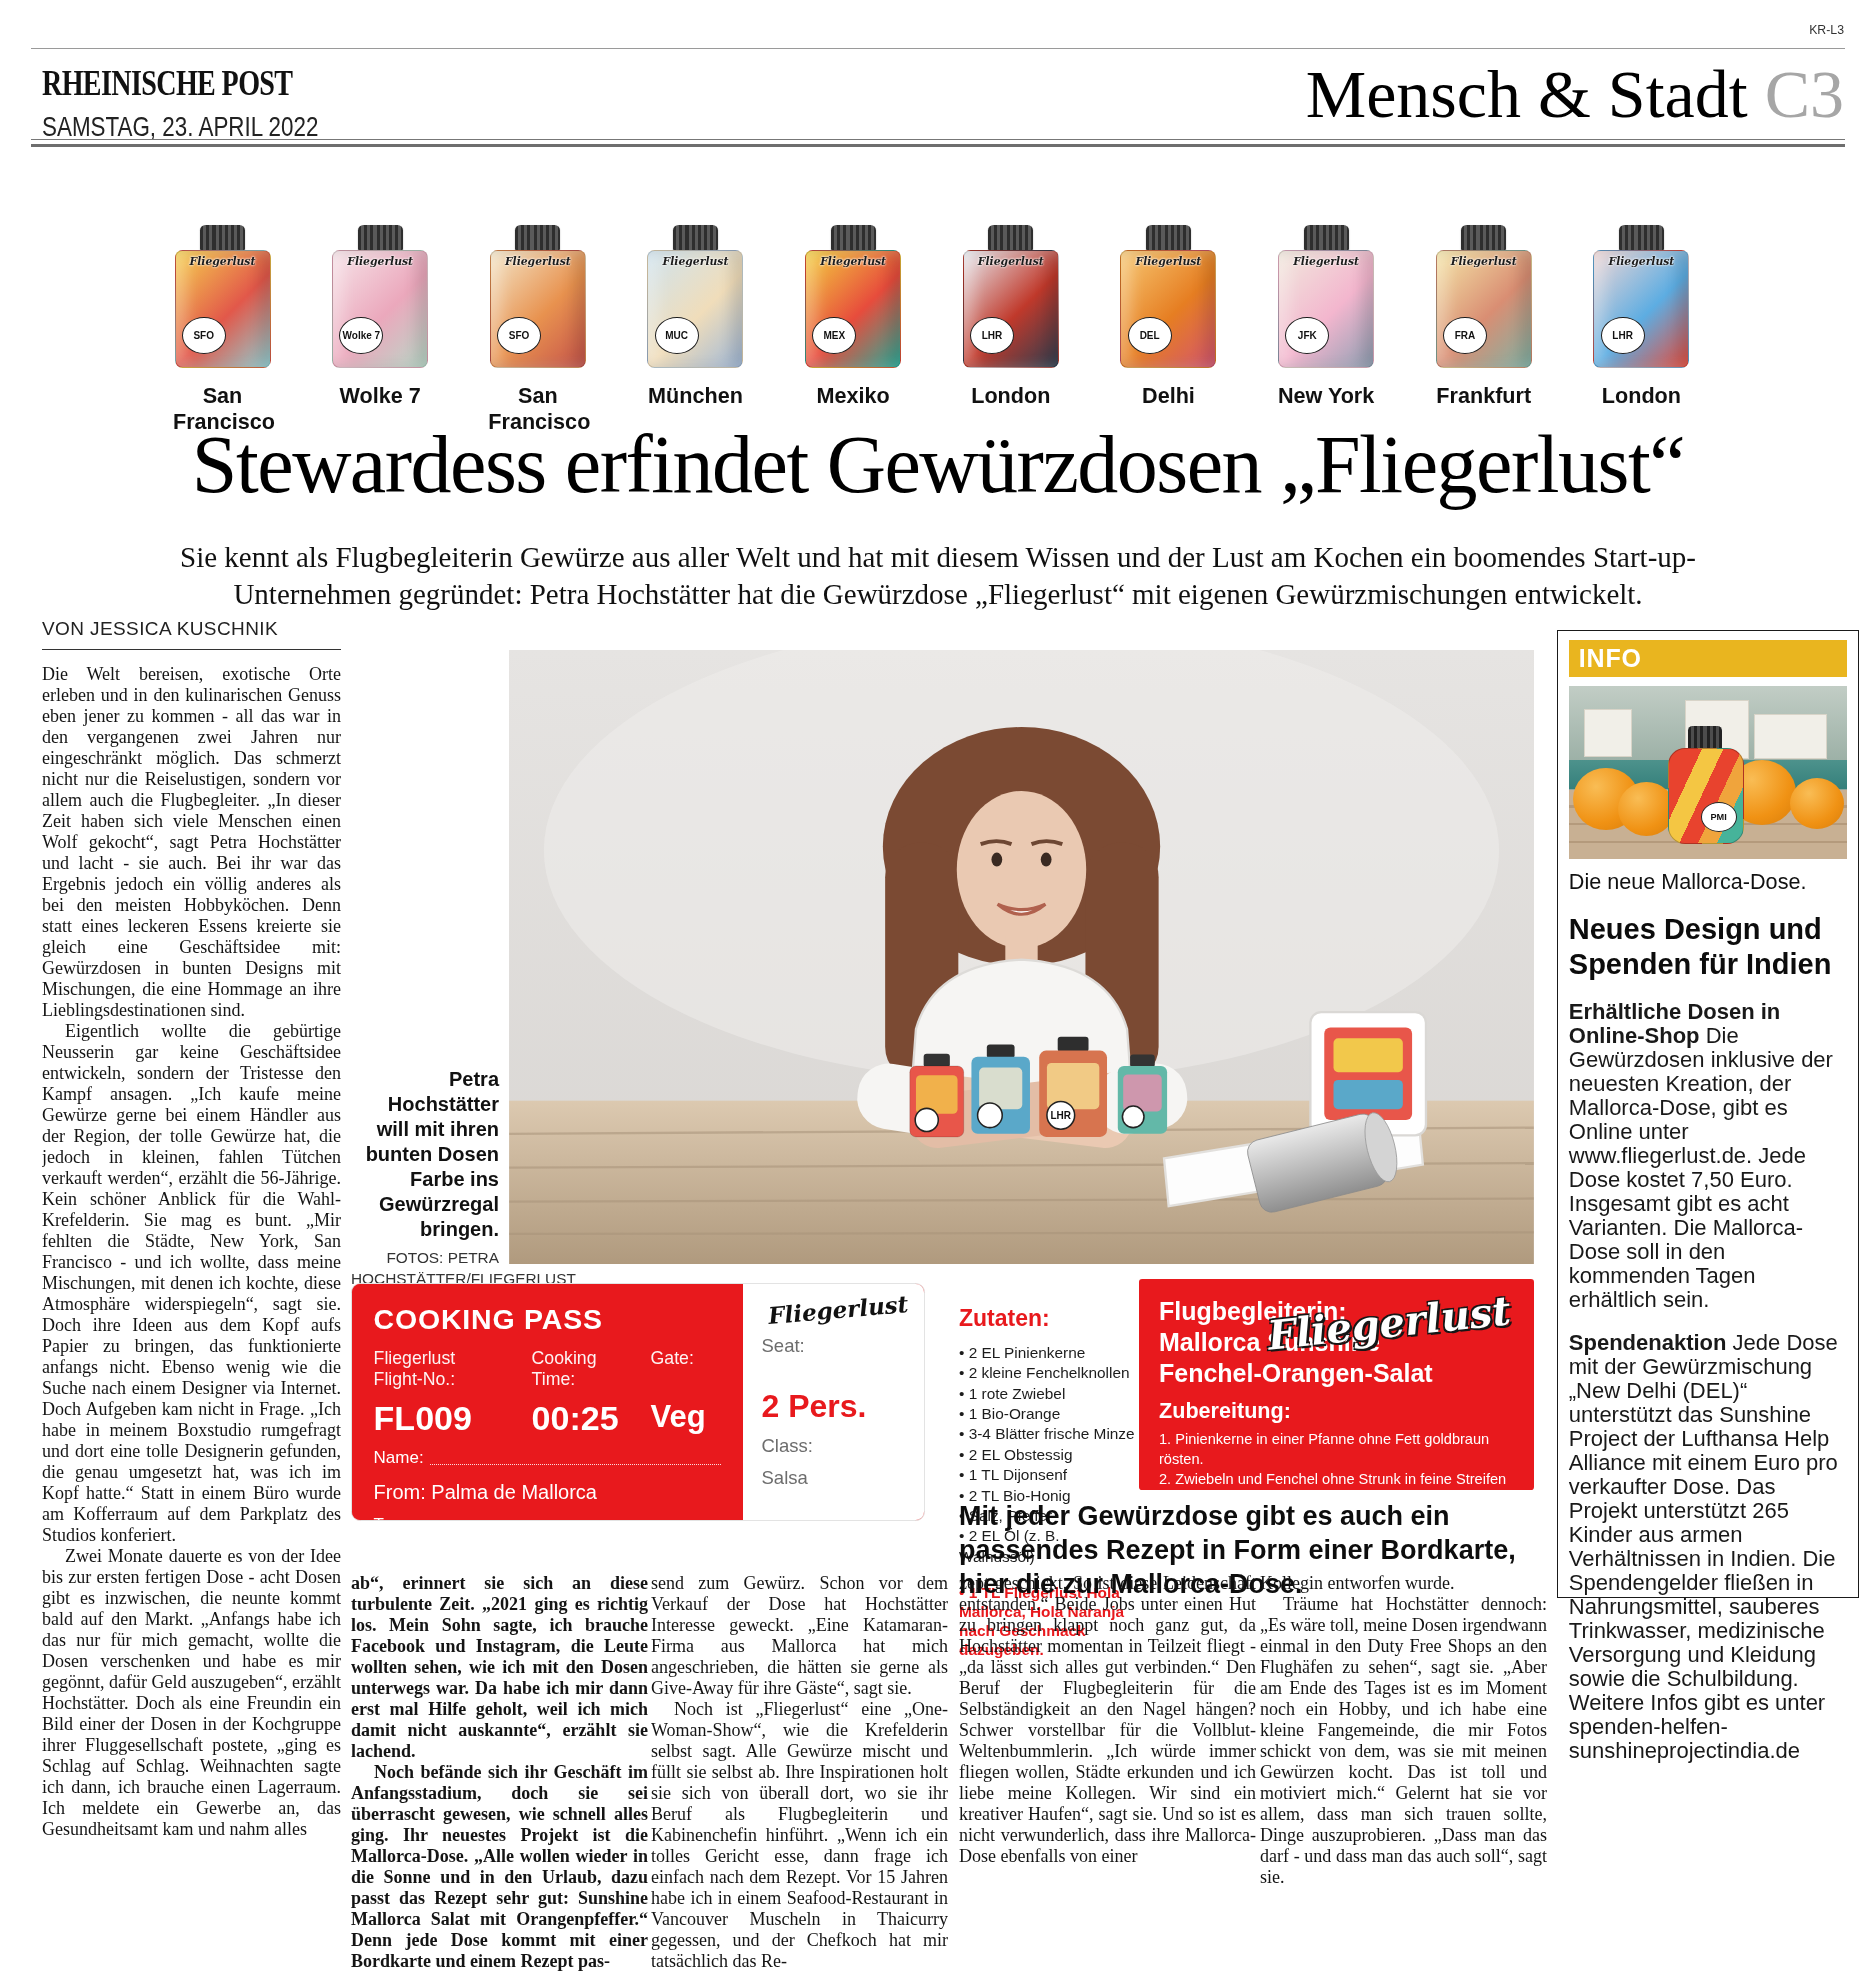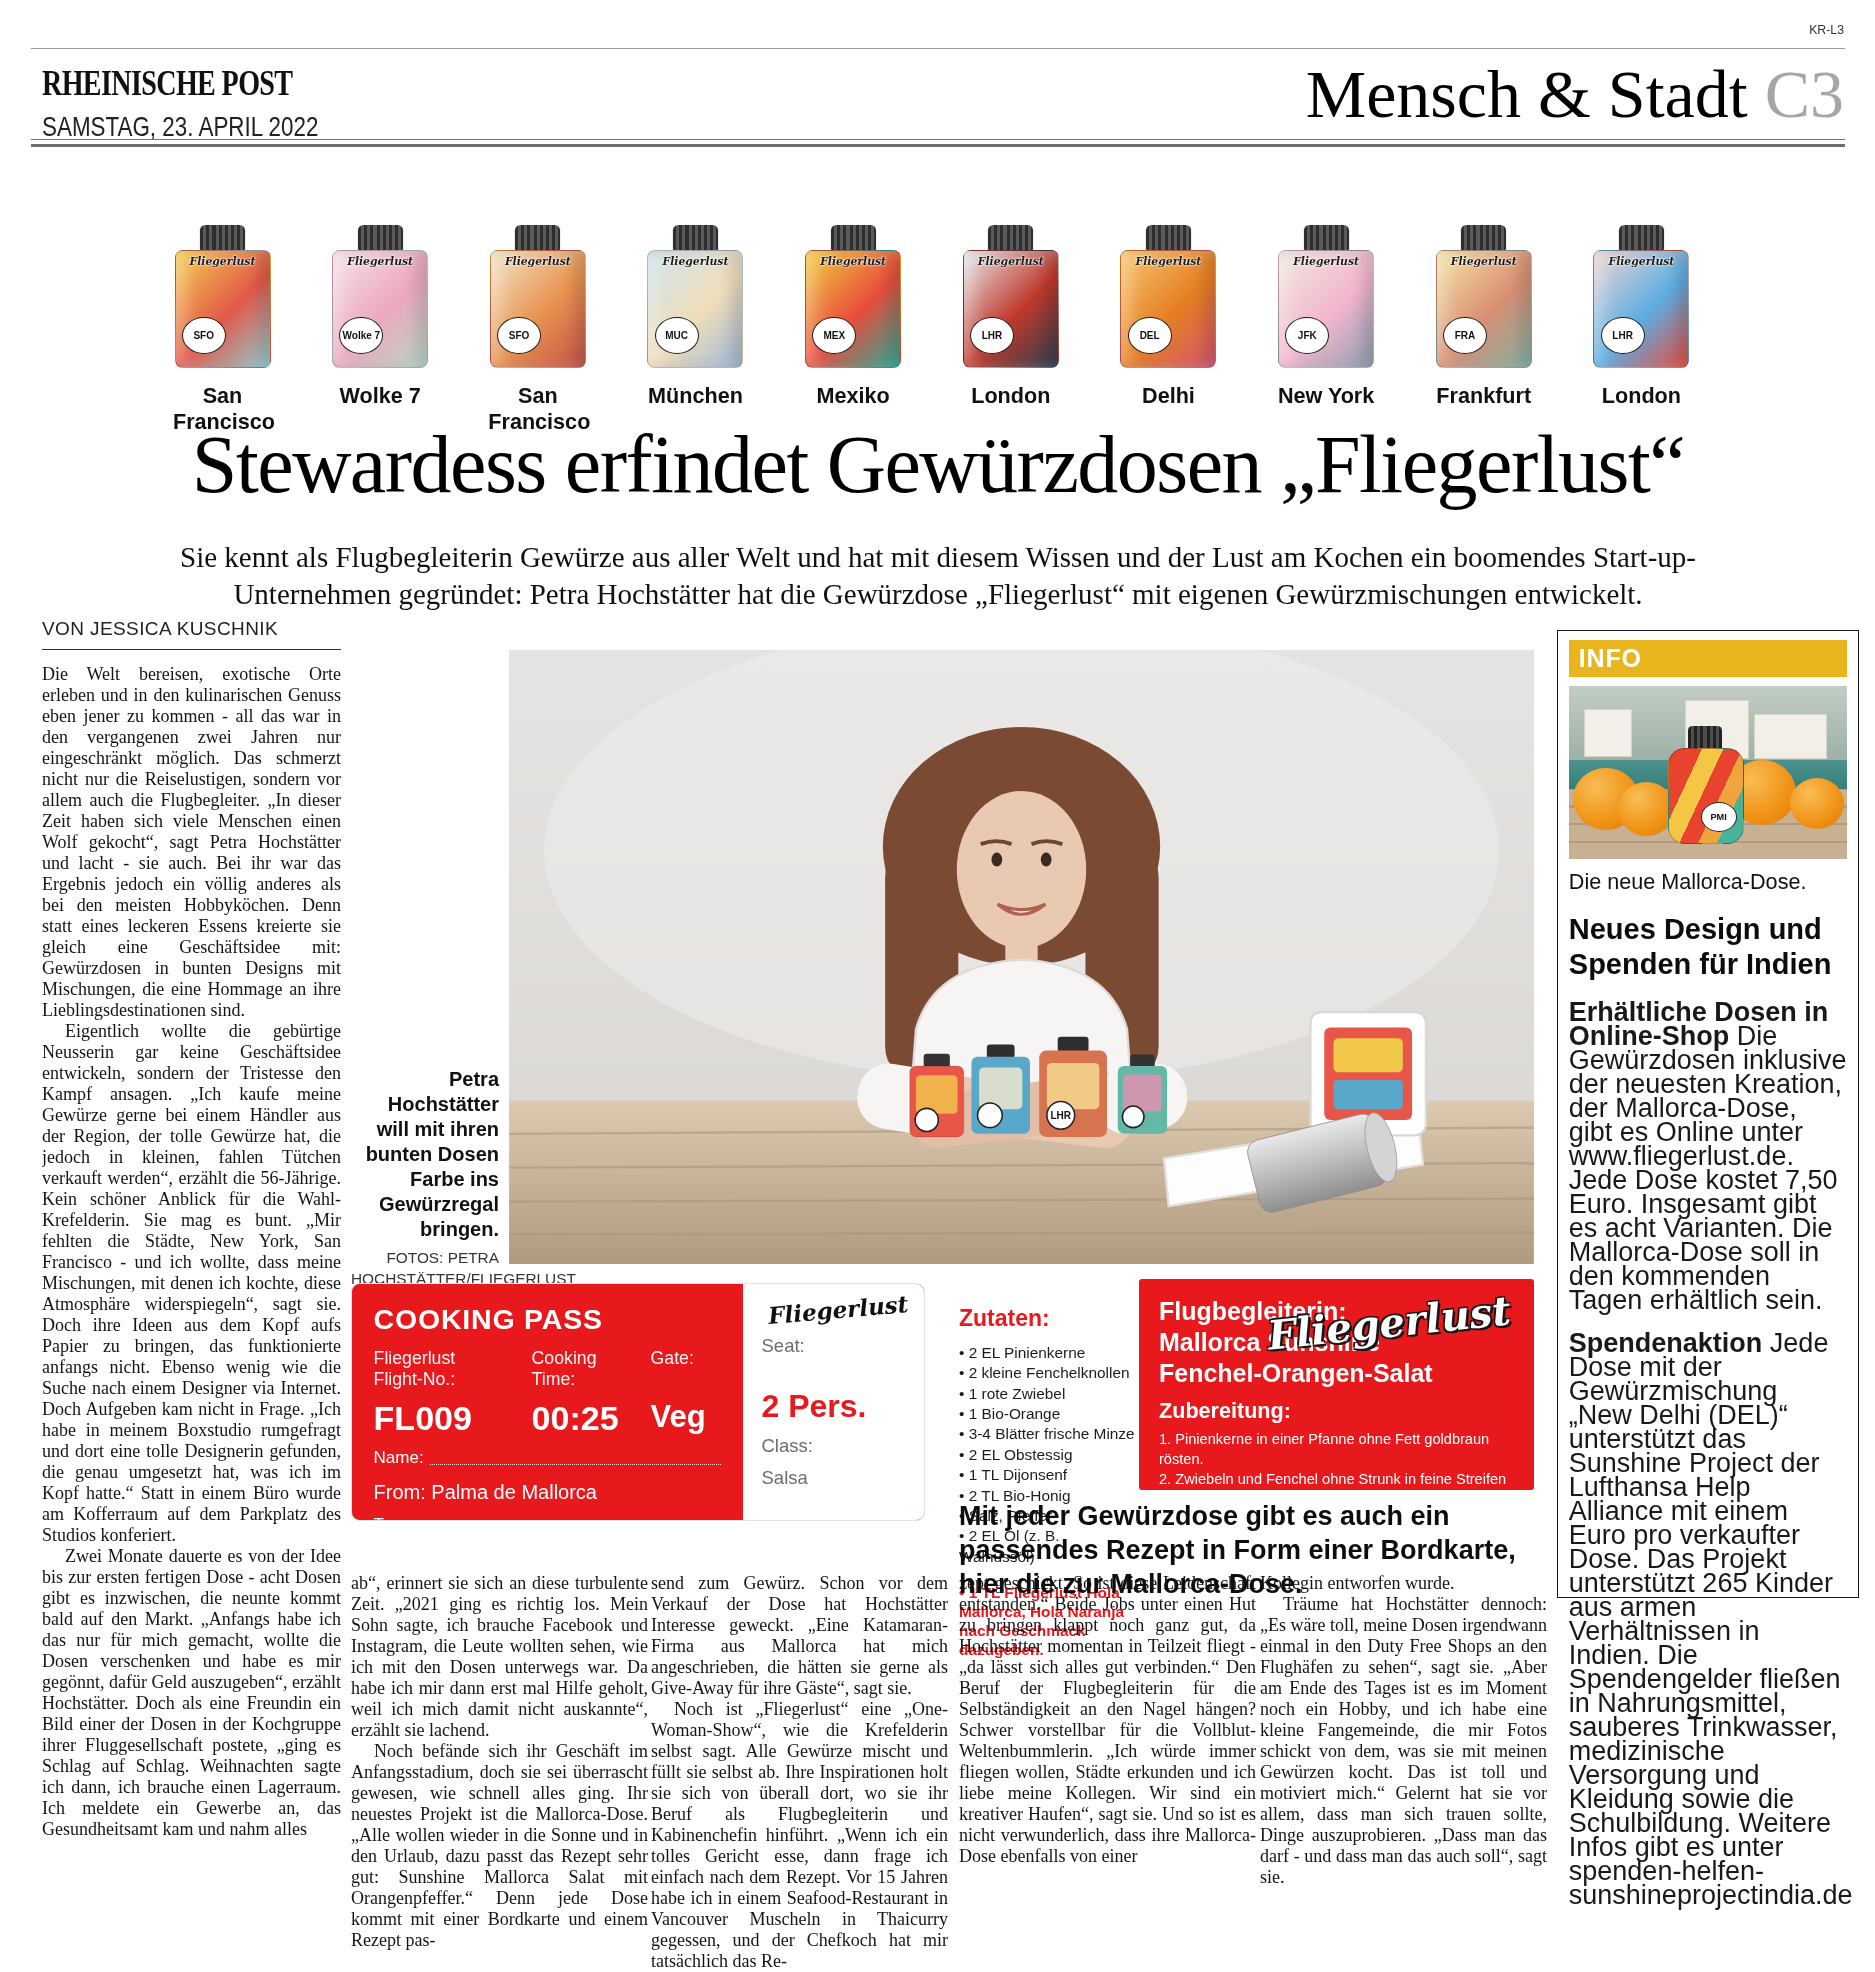--- a/index.html
+++ b/index.html
@@ -43,21 +43,21 @@
   .subhead{position:absolute;left:46px;right:46px;top:539px;text-align:center;
       font-size:29px;line-height:37px;color:#111;}
 
   
   .byline{position:absolute;left:42px;top:618px;width:299px;font-family:"Liberation Sans",sans-serif;
       font-size:19px;color:#222;letter-spacing:0.4px;padding-bottom:9.2px;border-bottom:1.5px solid #333;}
   .bodycol{position:absolute;font-size:18px;line-height:21px;text-align:justify;color:#141414;}
   .bodycol p{margin:0;}
   .bodycol p.ind{text-indent:23px;}
   .col-main{left:42px;top:664px;width:299px;height:1308px;overflow:hidden;}
-  .col-b1{left:351px;top:1573px;width:297px;height:399px;overflow:hidden;}
+  .col-b1{left:351px;top:1573px;width:297px;height:399px;overflow:hidden;font-weight:bold;}
   .col-b2{left:651px;top:1573px;width:297px;height:399px;overflow:hidden;}
   .col-b3{left:959px;top:1573px;width:297px;height:399px;overflow:hidden;}
   .col-b4{left:1260px;top:1573px;width:287px;height:399px;overflow:hidden;}
 
   
   .main-photo{position:absolute;left:509px;top:650px;width:1025px;height:614px;overflow:hidden;background:#e4e2e0;}
   .photo-caption{position:absolute;left:351px;top:1067px;width:148px;text-align:right;
       font-family:"Liberation Sans",sans-serif;}
   .photo-caption .cap{font-weight:700;font-size:20px;line-height:25px;color:#111;}
   .photo-caption .credit{display:block;margin-top:4.6px;font-size:15.4px;line-height:21.6px;color:#333;}
@@ -116,21 +116,21 @@
   .ip-cap{width:34px;height:23px;margin:0 auto;border-radius:4.6px 4.6px 1.5px 1.5px;
       background:repeating-linear-gradient(90deg,#222 0 3.1px,#4d4d4d 3.1px 6.2px);}
   .ip-body{position:relative;width:74px;height:94px;margin-top:-1.5px;border-radius:17px;
       background:linear-gradient(115deg,#e8432e 0 28%,#f4c643 28% 46%,#e8432e 46% 62%,#f0a43c 62% 78%,#46b39a 78%);
       border:0.8px solid rgba(0,0,0,.25);}
   .ip-bub{position:absolute;right:6.2px;bottom:10.8px;width:34px;height:28px;border-radius:50%;background:#fff;
       border:1.5px solid #222;display:flex;align-items:center;justify-content:center;
       font-size:9.2px;font-weight:700;color:#111;}
   .info-photo-cap{margin-top:9.2px;font-size:21.6px;color:#111;}
   .info-heading{margin-top:17px;font-weight:700;font-size:29px;line-height:35px;color:#0c0c0c;}
-  .info-block{margin-top:18.5px;font-size:27px;line-height:24px;color:#191919;}
+  .info-block{margin-top:18.5px;font-size:22px;line-height:24px;color:#191919;}
   .info-block b{font-weight:700;}
 
   .root-vars{--red:#e8191d;--yellow:#e9b51f;}
 </style>
 </head>
 <body>
 
 <div class="page root-vars">
 
   <div class="corner-code">KR-L3</div>

